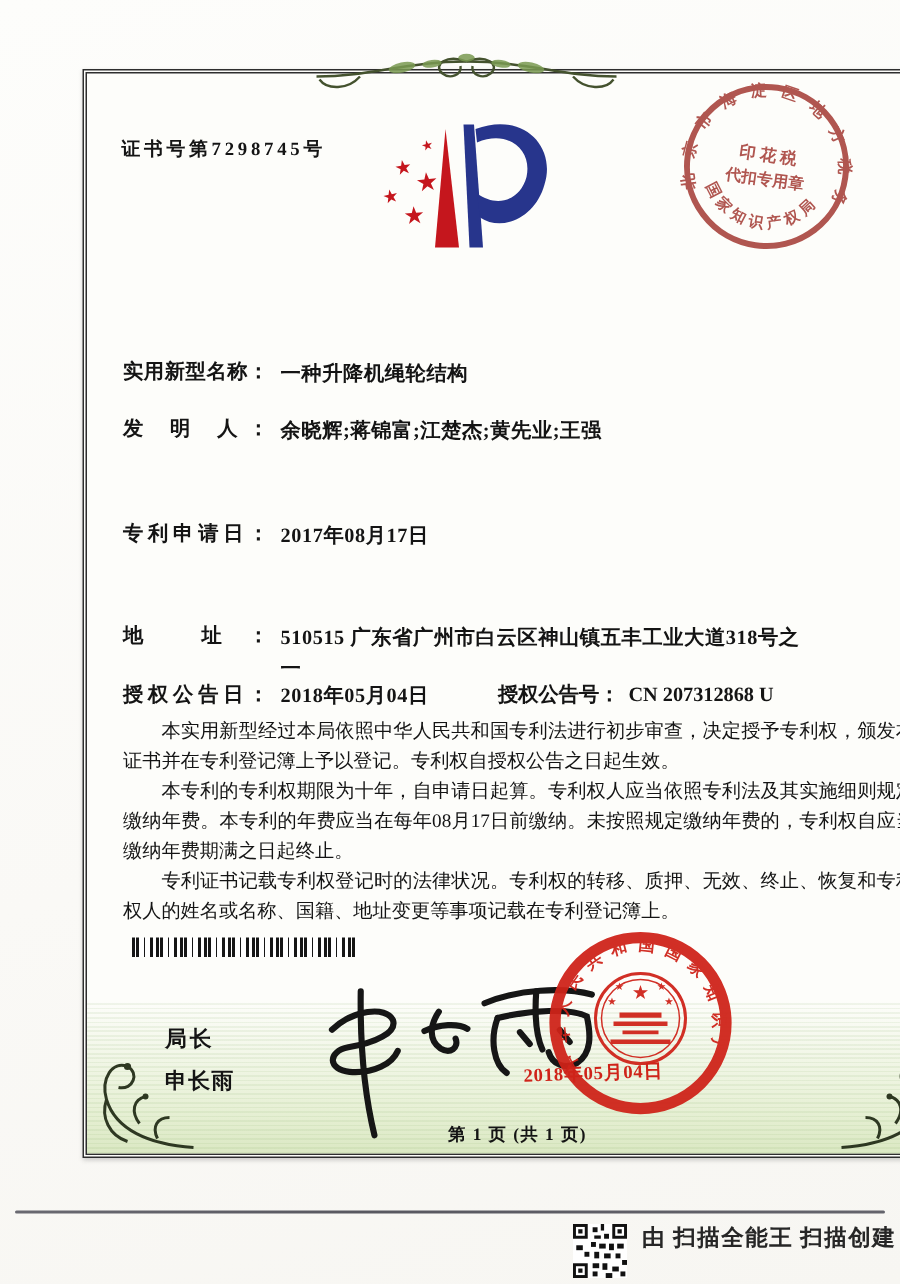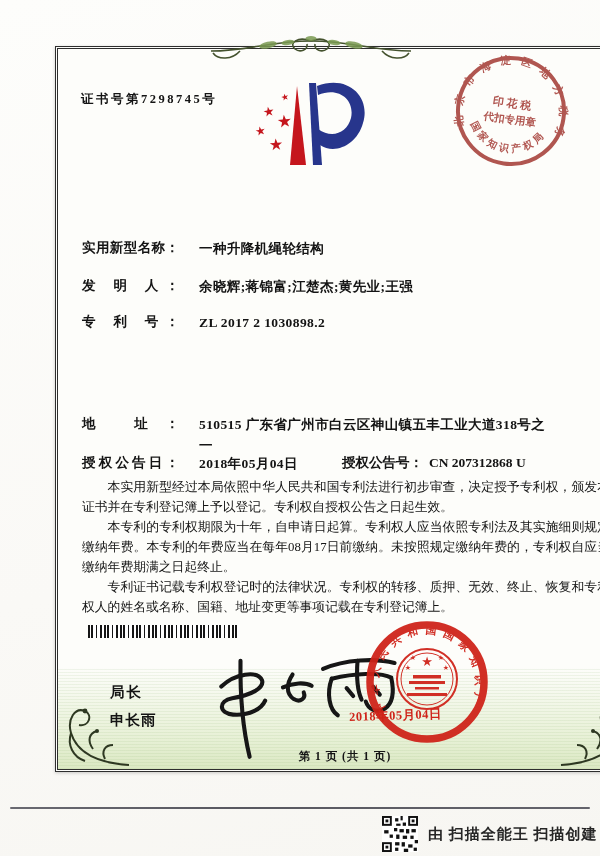--- a/index.html
+++ b/index.html
@@ -19,24 +19,24 @@
     background:
       repeating-linear-gradient(0deg, rgba(120,165,90,.10) 0 1px, rgba(255,255,255,0) 1px 3px),
       linear-gradient(180deg, rgba(205,225,175,0) 0%, rgba(205,225,170,.45) 70%, rgba(196,218,158,.6) 100%);
   }
   .cert-number{position:absolute;left:23px;top:42px;font-size:12.5px;font-weight:700;letter-spacing:2.5px;}
   .logo{position:absolute;left:185px;top:30px;width:130px;height:92px;}
   .title{position:absolute;left:0;right:0;top:122px;text-align:center;font-size:30px;font-weight:700;letter-spacing:8px;}
   
   .frow{position:absolute;left:24px;font-size:13.5px;font-weight:600;white-space:nowrap;}
   .flabel{display:inline-block;width:97px;text-align:justify;text-align-last:justify;vertical-align:top;}
-  .fvalue{display:inline-block;margin-left:20px;letter-spacing:.4px;vertical-align:top;white-space:normal;max-width:352px;line-height:1.55;}
+  .fvalue{display:inline-block;margin-left:8px;letter-spacing:.4px;vertical-align:top;white-space:normal;max-width:352px;line-height:1.55;}
   .r-name{top:190px}.r-inv{top:228px}.r-pat{top:264px}.r-fil{top:298px}.r-own{top:334px}
   .r-addr{top:366px}.r-grant{top:405px}
-  .grant-right{position:absolute;left:284px;top:405px;font-size:13.5px;font-weight:600;white-space:nowrap;}
+  .grant-right{position:absolute;left:274px;top:405px;font-size:13.5px;font-weight:600;white-space:nowrap;}
   
   .legal{position:absolute;left:24px;right:22px;top:428px;font-size:12.8px;line-height:20px;text-align:justify;font-weight:500;}
   .legal p{margin:0;text-indent:2em;}
   
   .barcode{
     position:absolute;left:30px;top:576px;width:152px;height:13px;
     background:repeating-linear-gradient(90deg,
       #161616 0 2px,#fff 2px 3px,#161616 3px 5px,#fff 5px 8px,
       #161616 8px 9px,#fff 9px 12px,#161616 12px 14px,#fff 14px 16px);
   }
@@ -49,21 +49,21 @@
   .seal-date{position:absolute;left:291px;top:658px;width:120px;font-size:12.5px;font-weight:700;color:#cf2319;letter-spacing:.5px;transform:rotate(-2deg);z-index:7;}
   .page-number{position:absolute;left:0;right:0;top:700px;text-align:center;font-size:11.5px;font-weight:600;letter-spacing:1px;}
   
   .orn-top{position:absolute;left:150px;top:-15px;width:206px;height:32px;z-index:4;}
   .orn-bl{position:absolute;left:1px;bottom:2px;width:72px;height:78px;}
   .orn-br{position:absolute;right:1px;bottom:2px;width:72px;height:78px;transform:scaleX(-1);}
   
   .tax-seal{position:absolute;left:452px;top:52px;width:118px;height:118px;transform:rotate(8deg);opacity:.9;z-index:6;}
   
   .edge-line{position:absolute;left:10px;top:807px;width:580px;height:2px;background:linear-gradient(90deg,#50505a,#3c3c46 40%,#4a4a54);border-radius:2px;opacity:.85;}
-  .watermark{position:absolute;left:382px;top:816px;display:flex;align-items:center;gap:10px;}
+  .watermark{position:absolute;left:382px;top:816px;display:flex;align-items:flex-start;gap:10px;}
   .qr{width:36px;height:36px;}
   .wm-text{font-size:15px;font-weight:700;color:#262626;letter-spacing:1px;white-space:nowrap;}
   .star{position:absolute;color:#c5161d;line-height:1;}
 </style>
 </head>
 <body>
 
 <div class="page">
 
   <div class="sheet">
@@ -101,22 +101,22 @@
       <span class="star" style="left:26px;top:58px;font-size:16px;transform:rotate(-4deg)">★</span>
     </div>
 
 
     <div class="frow r-name">
       <span class="flabel">实用新型名称：</span><span class="fvalue">一种升降机绳轮结构</span>
     </div>
     <div class="frow r-inv">
       <span class="flabel">发 明 人：</span><span class="fvalue">余晓辉;蒋锦富;江楚杰;黄先业;王强</span>
     </div>
-    <div class="frow r-pat">
-      <span class="flabel">专 利 号：</span><span class="fvalue">ZL 2017 2 1030898.2</span>
+    <div class="frow r-fil">
+      <span class="flabel">专利申请日：</span><span class="fvalue">2017年08月17日</span>
     </div>
     <div class="frow r-addr">
       <span class="flabel">地 址：</span><span class="fvalue">510515 广东省广州市白云区神山镇五丰工业大道318号之一</span>
     </div>
     <div class="frow r-grant">
       <span class="flabel">授权公告日：</span><span class="fvalue">2018年05月04日</span>
     </div>
     <div class="grant-right">
       <span>授权公告号：</span><span style="margin-left:6px">CN 207312868 U</span>
     </div>

